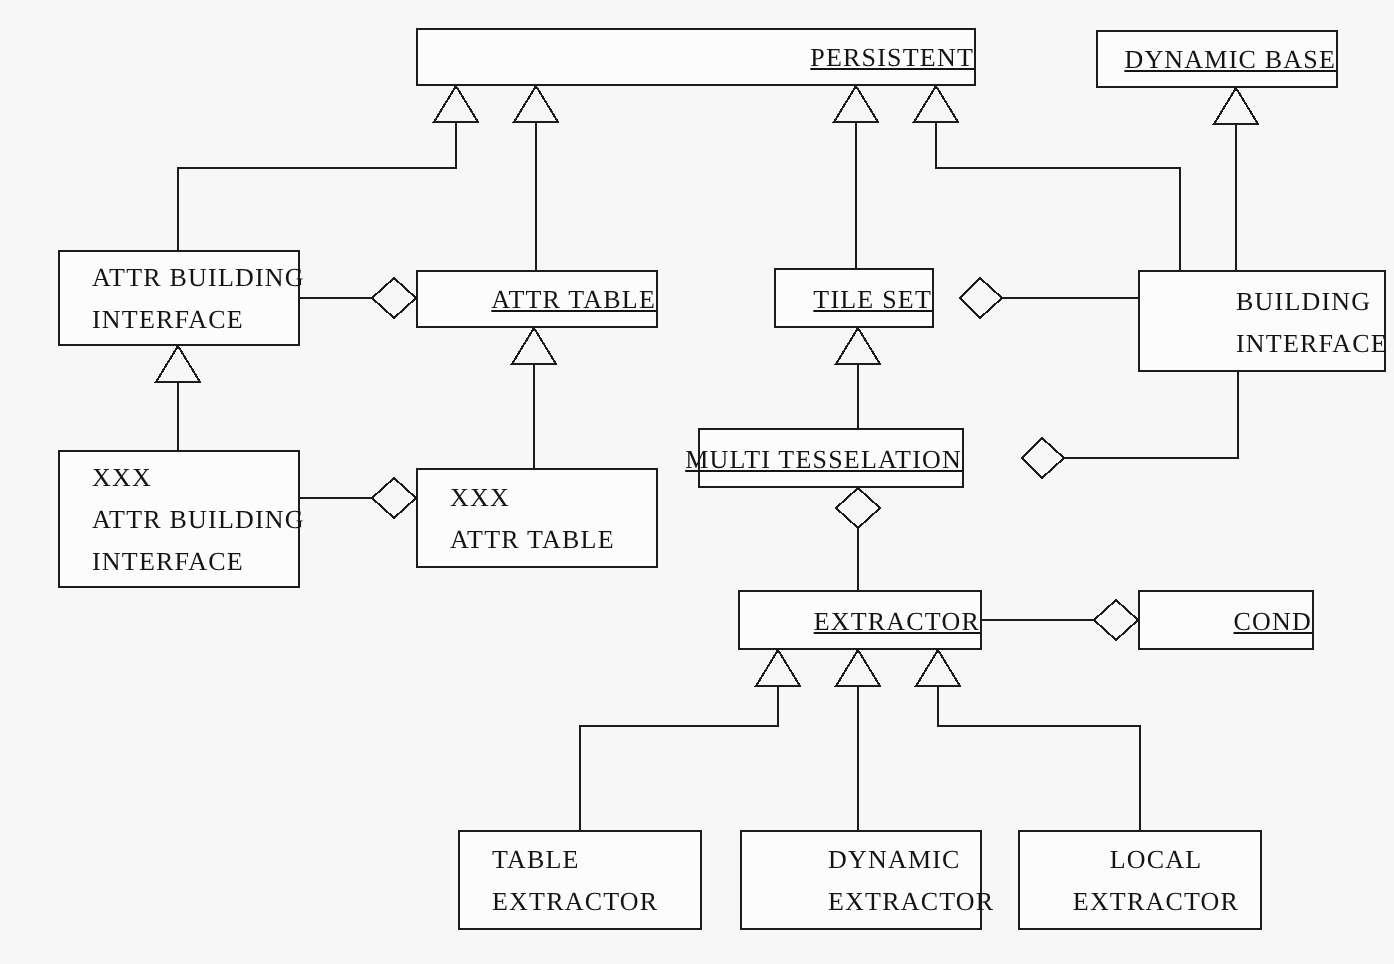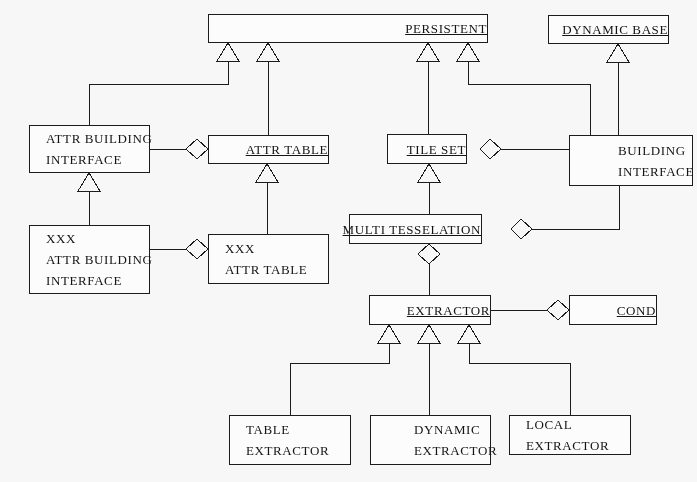--- a/index.html
+++ b/index.html
@@ -45,21 +45,21 @@
   #n-attr-table              { left:208px; top:135px; width:121px; height:29px; }
   #n-tile-set                { left:387px; top:134px; width:80px; height:30px; }
   #n-building-interface      { left:569px; top:135px; width:124px; height:51px;padding-left:48px; }
   #n-xxx-attr-building-interface { left:29px; top:225px; width:121px; height:69px; }
   #n-xxx-attr-table          { left:208px; top:234px; width:121px; height:50px; }
   #n-multi-tesselation       { left:349px; top:214px; width:133px; height:30px; }
   #n-extractor               { left:369px; top:295px; width:122px; height:30px; }
   #n-cond                    { left:569px; top:295px; width:88px;  height:30px; }
   #n-static-extractor        { left:229px; top:415px; width:122px; height:50px; }
   #n-dynamic-extractor       { left:370px; top:415px; width:121px; height:50px;padding-left:43px; }
-  #n-local-extractor         { left:509px; top:415px; width:122px; height:40px; }
+  #n-local-extractor         { left:509px; top:415px; width:122px; height:50px;text-align:center; }
 </style>
 </head>
 <body>
 
 <div class="canvas">
 
   <svg class="edges" viewBox="0 0 697 482" xmlns="http://www.w3.org/2000/svg">
 
     <g>
       <polygon points="228,43 217,61 239,61"></polygon>

